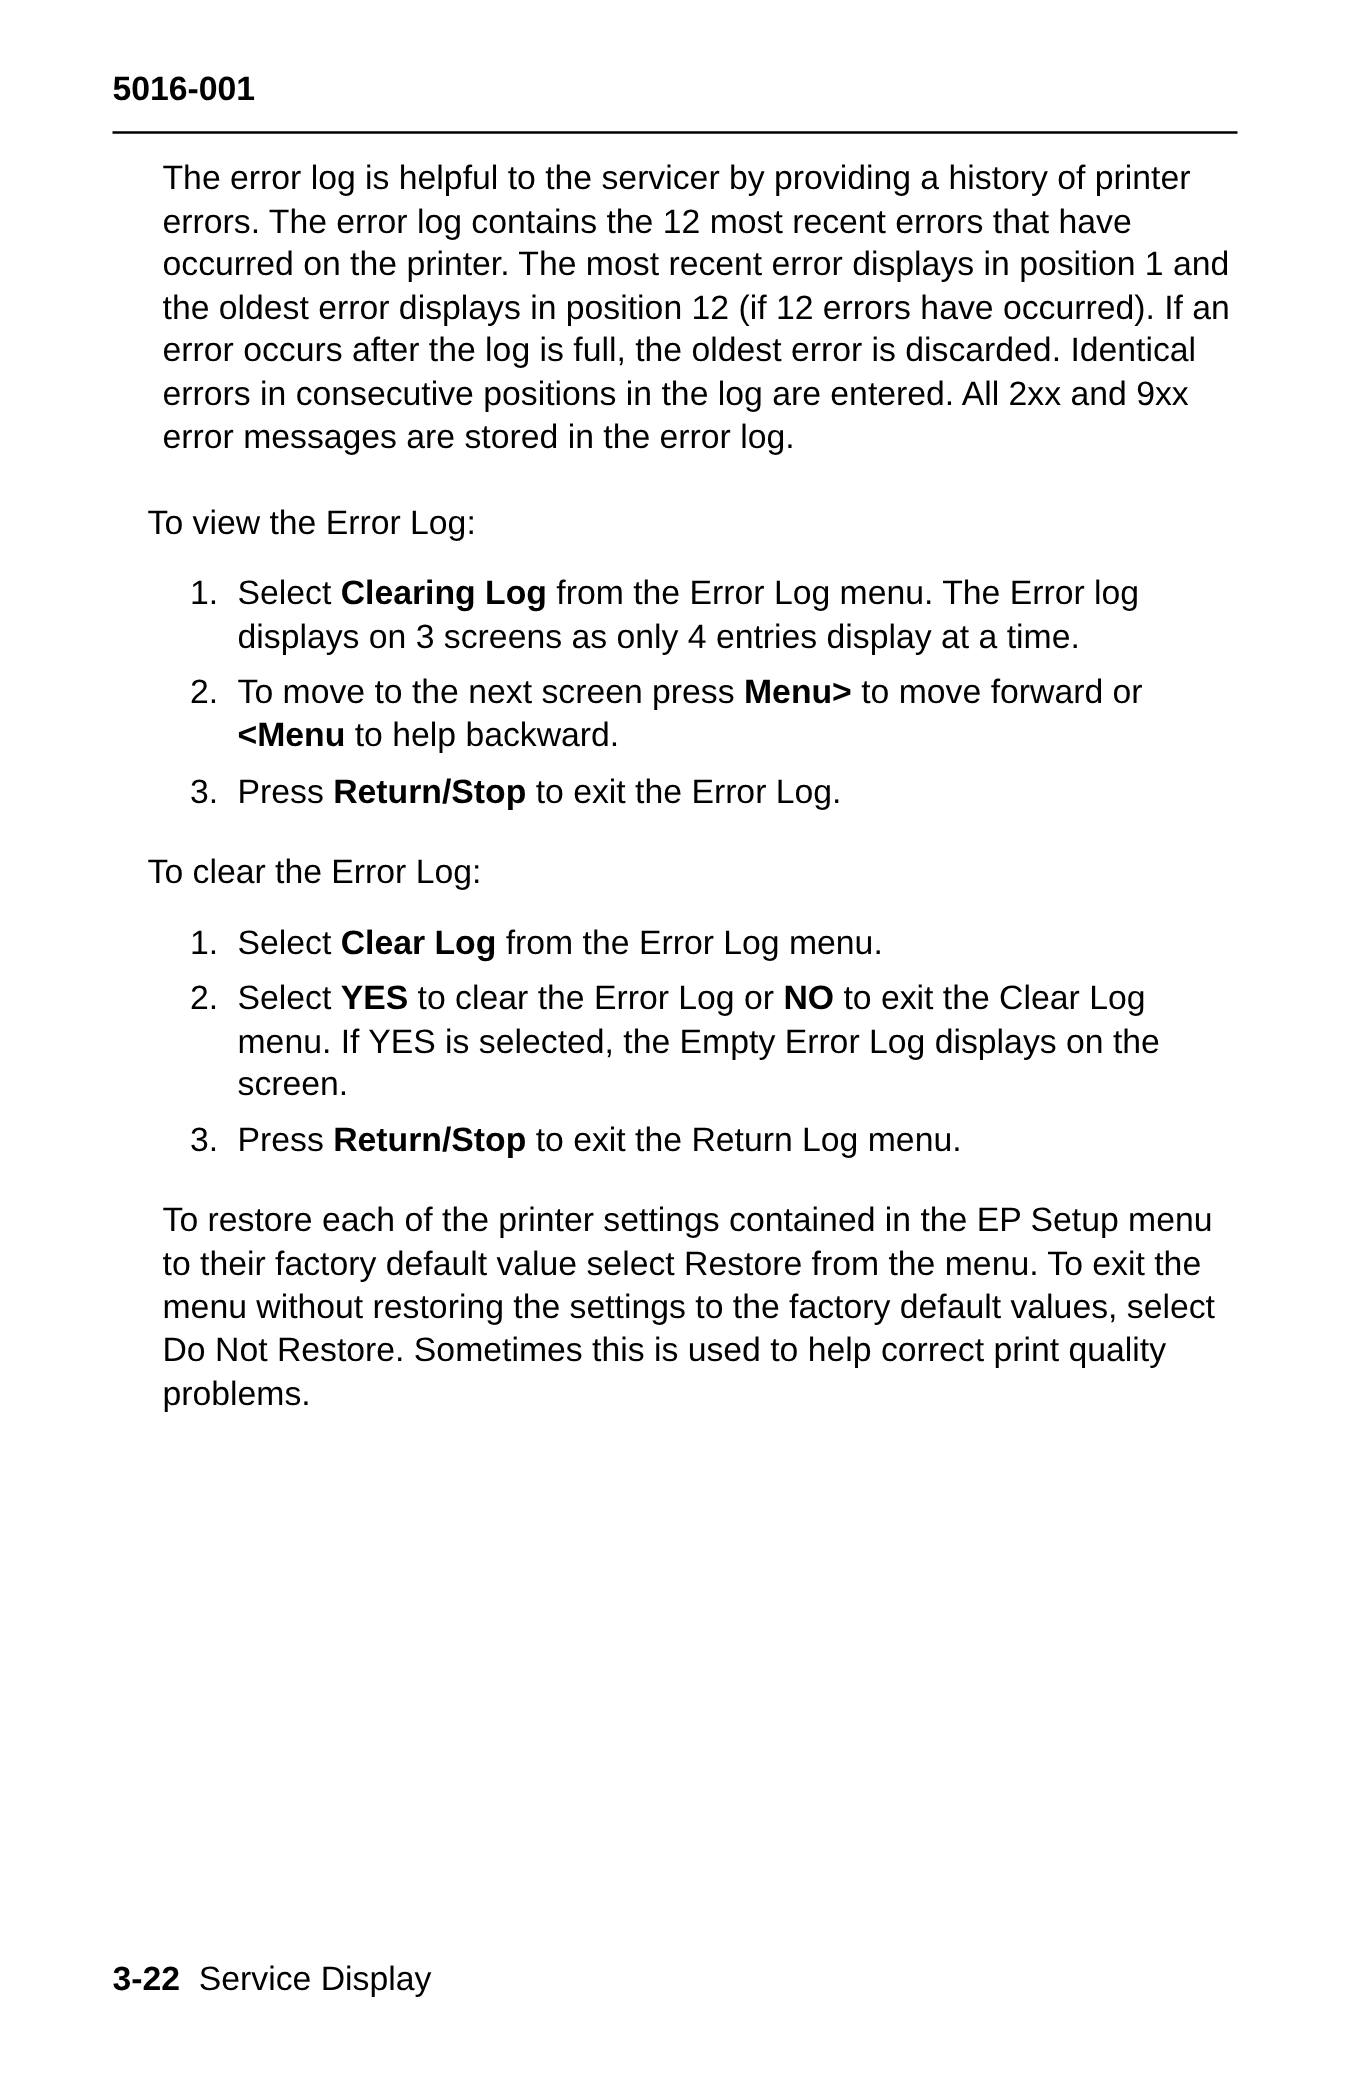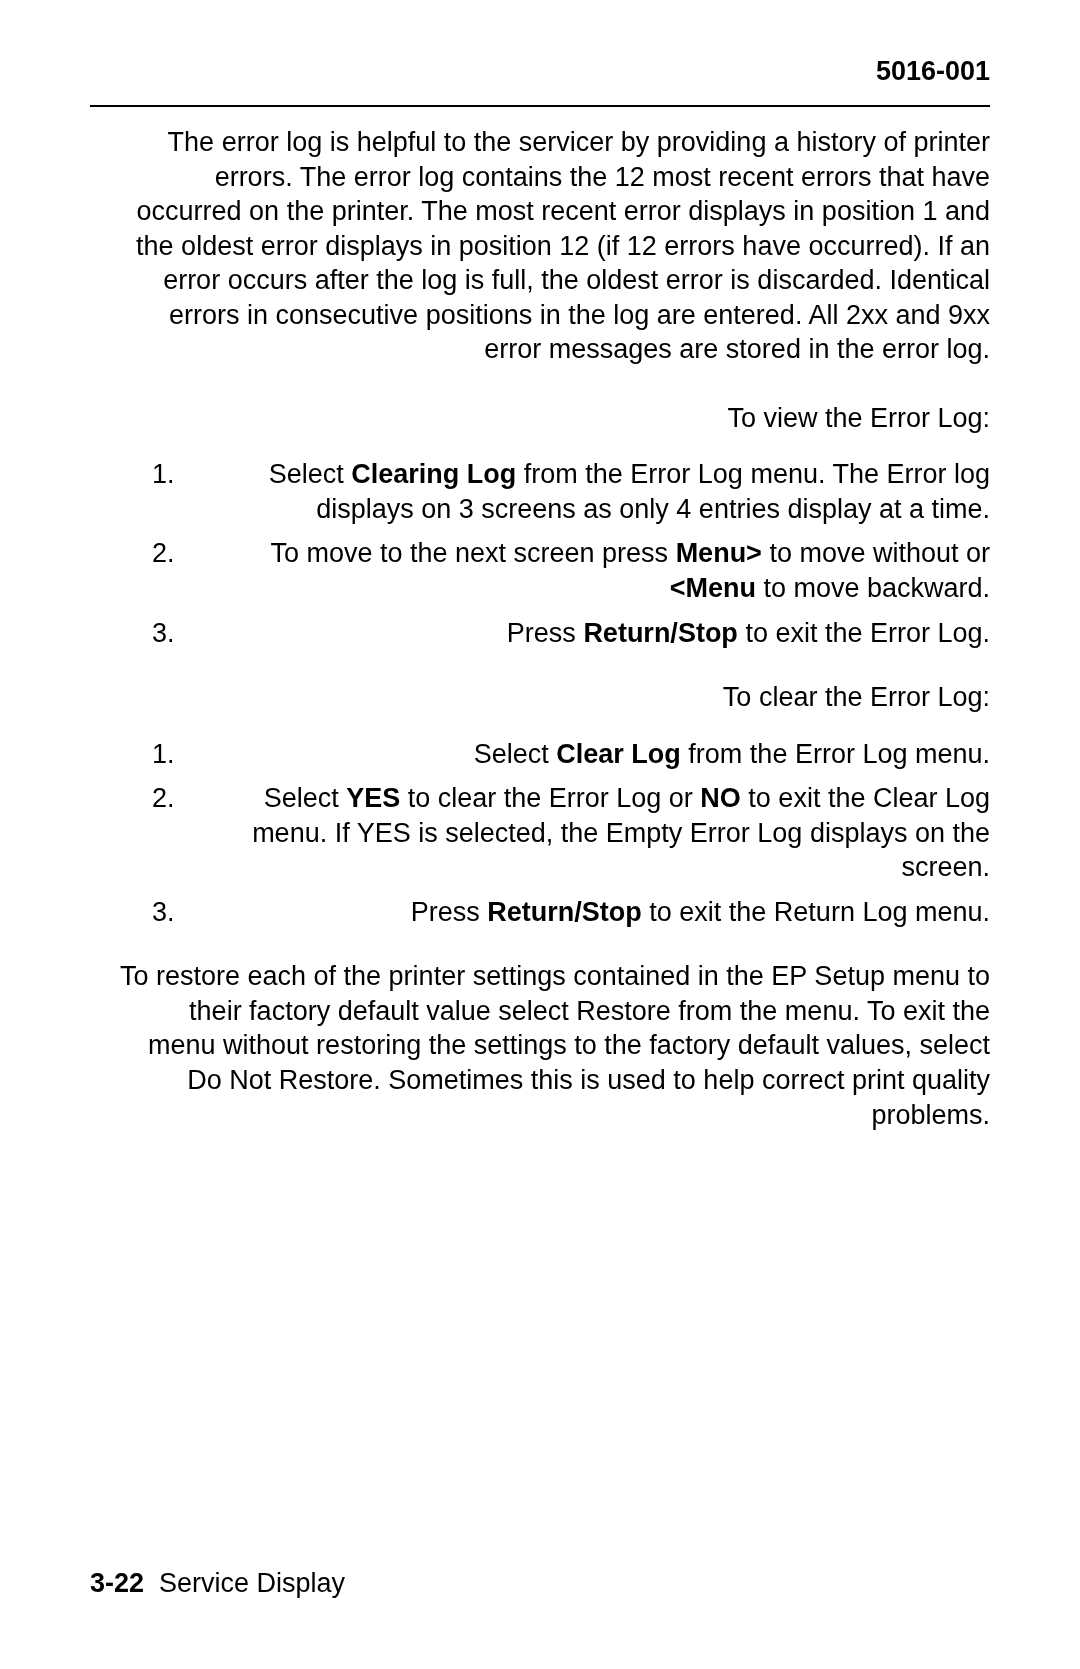--- a/index.html
+++ b/index.html
@@ -8,21 +8,20 @@
     height: 1669px;
     background: #ffffff;
     font-family: Arial, Helvetica, sans-serif;
     color: #000000;
   }
   .page {
     position: relative;
     width: 1080px;
     height: 1669px;
     padding: 56px 90px 0 90px;
-    text-align: right;
   }
   .doc-number {
     font-size: 27px;
     font-weight: bold;
     margin-bottom: 18px;
   }
   .rule {
     border: none;
     border-top: 2px solid #000;
     margin-bottom: 18px;
@@ -33,21 +32,21 @@
     margin-bottom: 34px;
   }
   .h2 {
     font-size: 30px;
     font-weight: bold;
     margin-bottom: 24px;
   }
   .para {
     font-size: 27px;
     line-height: 1.28;
-    margin-left: 28px;
+    margin-left: 40px;
     margin-bottom: 34px;
   }
   .para-lead {
     font-size: 27px;
     line-height: 1.28;
     margin-left: 28px;
     margin-bottom: 22px;
   }
   ol.steps {
     list-style: decimal;
@@ -79,21 +78,21 @@
   <hr class="rule">
 
 
   <div class="para">The error log is helpful to the servicer by providing a history of printer errors. The error log contains the 12 most recent errors that have occurred on the printer. The most recent error displays in position 1 and the oldest error displays in position 12 (if 12 errors have occurred). If an error occurs after the log is full, the oldest error is discarded. Identical errors in consecutive positions in the log are entered. All 2xx and 9xx error messages are stored in the error log.</div>
   <div class="para-lead">To view the Error Log:</div>
   <ol class="steps">
     <li>
       <span>Select </span><span class="b">Clearing Log</span><span> from the Error Log menu. The Error log displays on 3 screens as only 4 entries display at a time.</span>
     </li>
     <li>
-      <span>To move to the next screen press </span><span class="b">Menu&gt;</span><span> to move without or </span><span class="b">&lt;Menu</span><span> to move backward.</span>
+      <span>To move to the next screen press </span><span class="b">Menu&gt;</span><span> to move forward or </span><span class="b">&lt;Menu</span><span> to help backward.</span>
     </li>
     <li>
       <span>Press </span><span class="b">Return/Stop</span><span> to exit the Error Log.</span>
     </li>
   </ol>
 
   <div class="para-lead">To clear the Error Log:</div>
   <ol class="steps">
     <li>
       <span>Select </span><span class="b">Clear Log</span><span> from the Error Log menu.</span>

